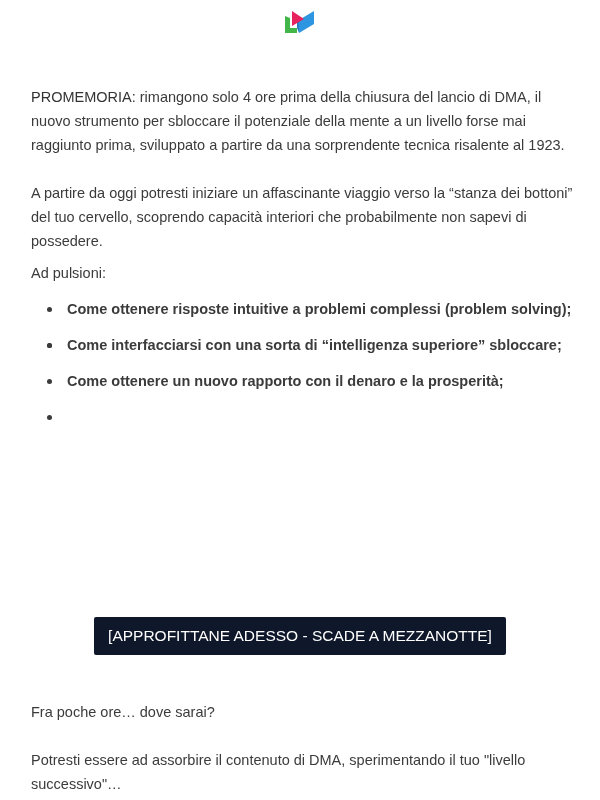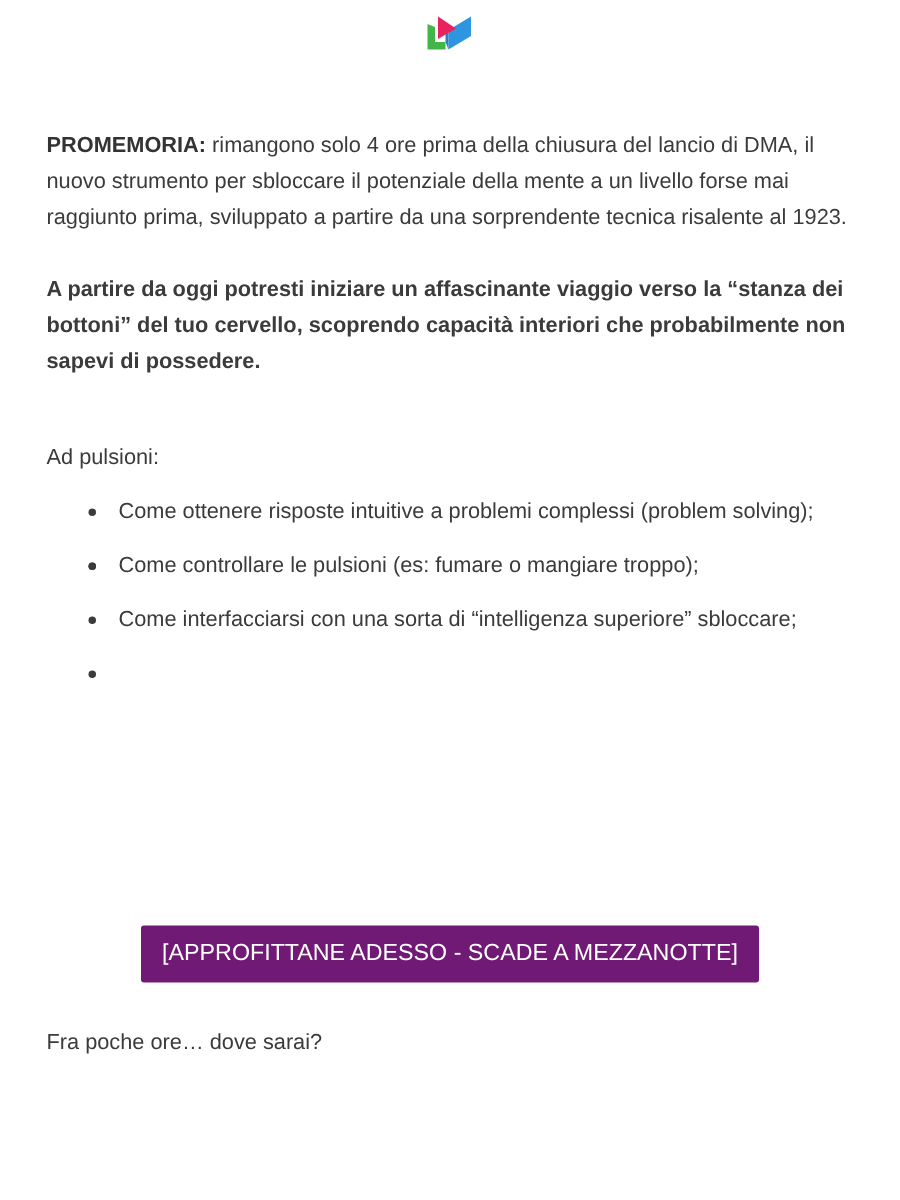--- a/index.html
+++ b/index.html
@@ -28,27 +28,28 @@
     .content {
       position: absolute;
       left: 31px;
       top: 85px;
       width: 548px;
     }
     p {
       margin: 0;
     }
     .p1 { margin-bottom: 24px; }
-    .p2 { margin-bottom: 40px; font-weight: bold; }
+    .p2 { margin-bottom: 8px; }
     .p3 { margin-bottom: 12px; }
-    strong { font-weight: bold; color: #333333; }
+    strong { font-weight: normal; color: #333333; }
     ul {
-      margin: 12px;
+      margin: 0;
       padding: 0 0 0 36px;
       list-style: none;
+      font-weight: bold;
     }
     li {
       position: relative;
       margin-bottom: 12px;
       padding-right: 4px;
     }
     li .bullet {
       position: absolute;
       left: -20px;
       top: 10px;
@@ -60,33 +61,33 @@
     .cta-row {
       position: absolute;
       left: 0;
       top: 617px;
       width: 600px;
       display: flex;
       justify-content: center;
     }
     .cta-button {
       display: inline-block;
-      background: #701a75;
+      background: #0f172a;
       color: #ffffff;
       font-size: 15.5px;
       line-height: 20px;
       padding: 9px 14px;
       border-radius: 2px;
       text-decoration: none;
       margin-left: 0px;
     }
     .after {
       position: absolute;
       left: 31px;
-      top: 683px;
+      top: 700px;
       width: 548px;
     }
     .after .p5 { margin-bottom: 24px; }
   </style>
 </head>
 <body>
 
 <div class="logo-wrap">
   <span>
     <svg width="42" height="30" viewBox="0 0 42 30">
@@ -104,25 +105,26 @@
 <div class="content">
   <p class="p1"><strong>PROMEMORIA:</strong><span> rimangono solo 4 ore prima della chiusura del lancio di DMA, il nuovo strumento per sbloccare il potenziale della mente a un livello forse mai raggiunto prima, sviluppato a partire da una sorprendente tecnica risalente al 1923.</span></p>
 
   <p class="p2">A partire da oggi potresti iniziare un affascinante viaggio verso la “stanza dei bottoni” del tuo cervello, scoprendo capacità interiori che probabilmente non sapevi di possedere.</p>
 
   <p class="p3">Ad pulsioni:</p>
 
   <ul>
     <li><span class="bullet"></span><span>Come ottenere risposte intuitive a problemi complessi (problem solving);</span></li>
     <li><span class="bullet"></span></li>
-    <li><span class="bullet"></span><span>Come controllare le pulsioni (es: fumare o mangiare troppo);</span></li>
     <li><span class="bullet"></span><span>Come interfacciarsi con una sorta di “intelligenza superiore” sbloccare;</span></li>
+    <li><span class="bullet"></span><span>Come ottenere un nuovo rapporto con il denaro e la prosperità;</span></li>
     <li><span class="bullet"></span></li>
   </ul>
 </div>
 
 <div class="cta-row">
   <a class="cta-button">[APPROFITTANE ADESSO - SCADE A MEZZANOTTE]</a>
 </div>
 
 <div class="after">
   <p class="p5">Fra poche ore… dove sarai?</p>
+  <p>Potresti essere ad assorbire il contenuto di DMA, sperimentando il tuo "livello successivo"…</p>
 </div>
 
 </body></html>

